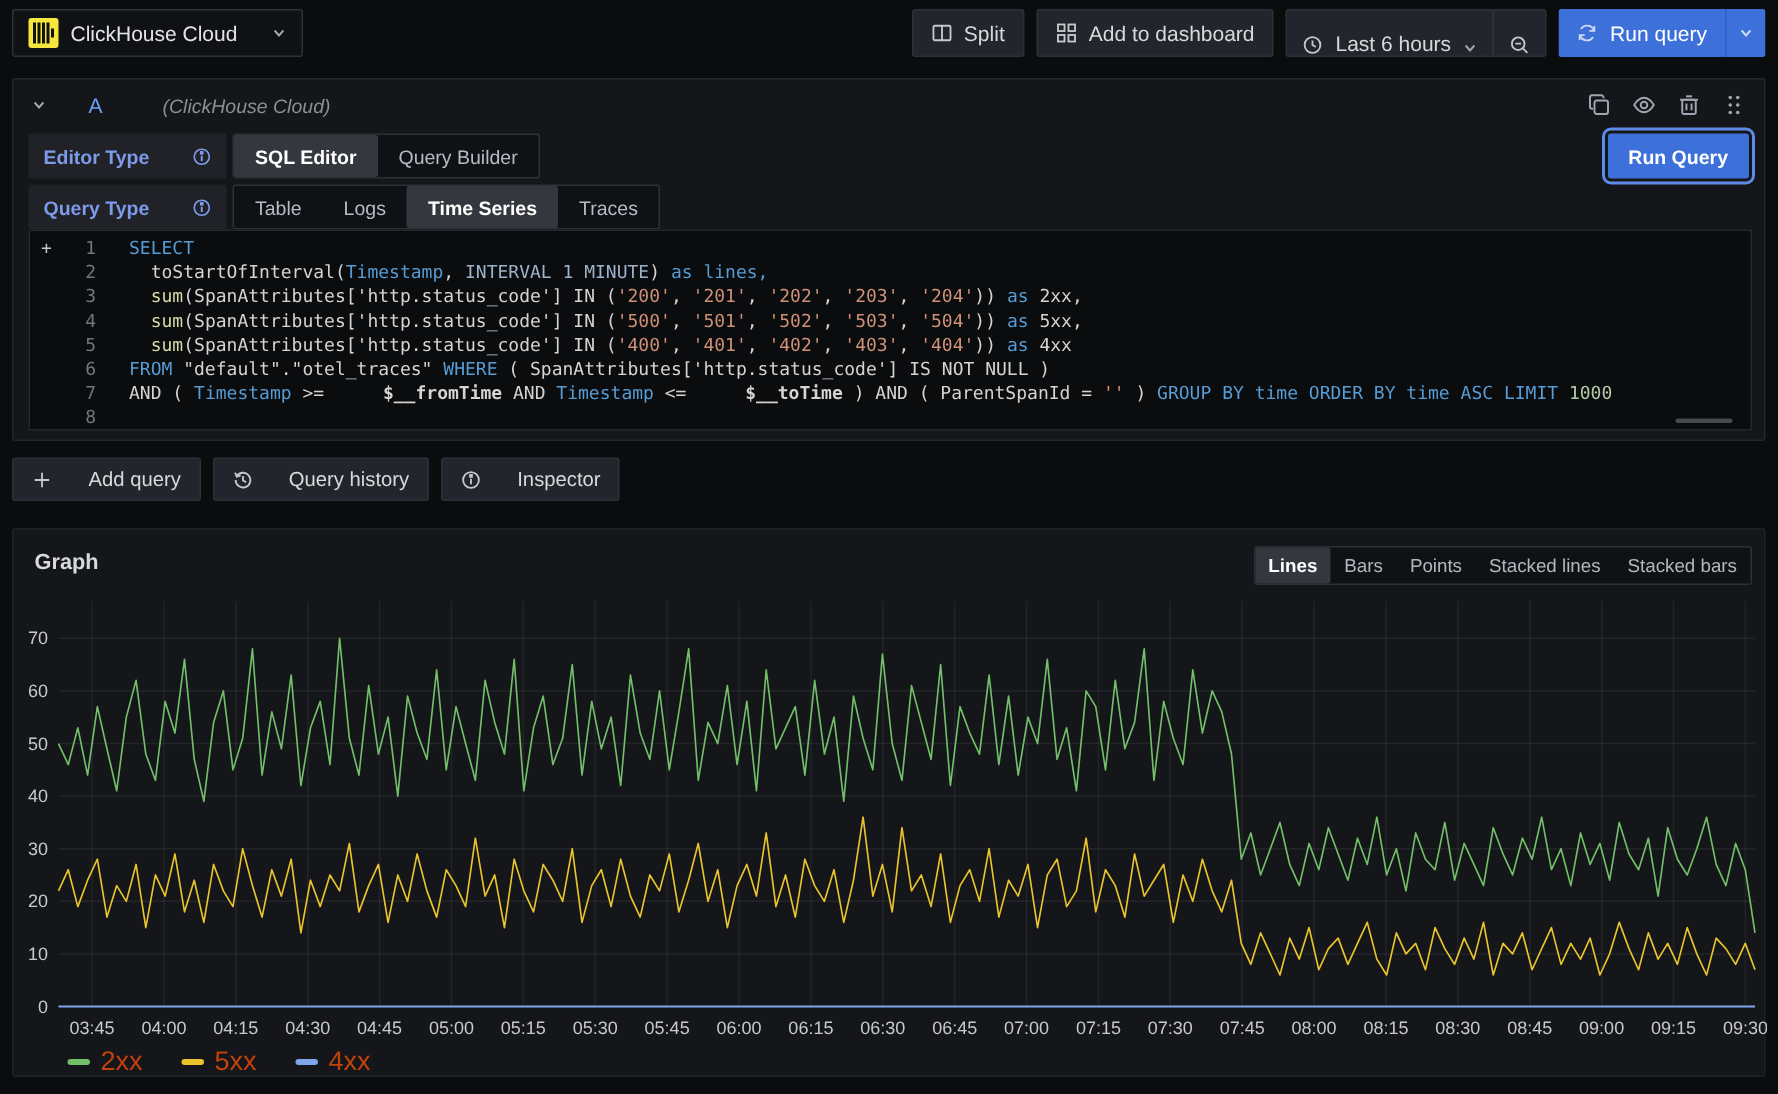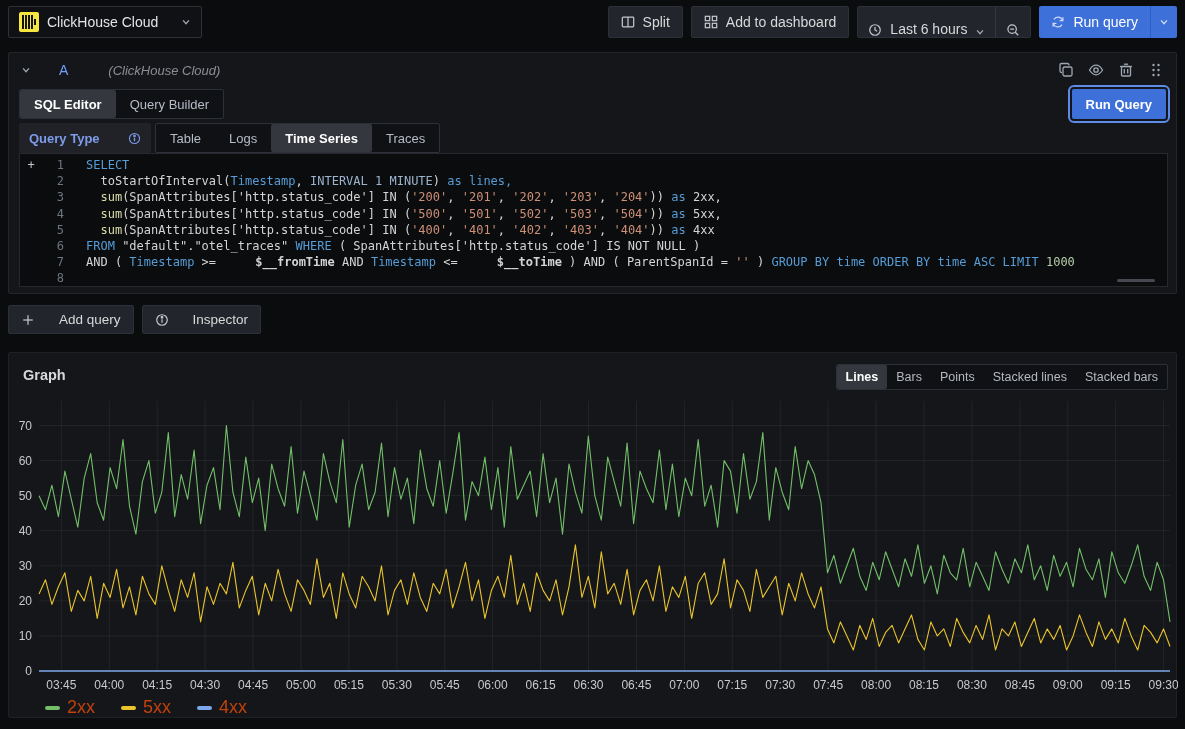--- a/index.html
+++ b/index.html
@@ -177,20 +177,28 @@
           <circle cx="10.5" cy="3" r="1.2"></circle>
           <circle cx="5.5" cy="8" r="1.2"></circle>
           <circle cx="10.5" cy="8" r="1.2"></circle>
           <circle cx="5.5" cy="13" r="1.2"></circle>
           <circle cx="10.5" cy="13" r="1.2"></circle>
         </svg>
     </span>
   </div>
 
   <div class="inline-row" style="top:36px;">
+    <div class="inline-label">
+      <span>Editor Type</span>
+      <svg class="info-ic" viewBox="0 0 14 14" style="margin-left:auto;">
+          <circle cx="7" cy="7" r="5.4"></circle>
+          <line x1="7" y1="6.2" x2="7" y2="10"></line>
+          <rect x="6.4" y="3.6" width="1.2" height="1.2"></rect>
+        </svg>
+    </div>
     <div class="seg-group">
       <div class="seg-item sel">SQL Editor</div>
       <div class="seg-item">Query Builder</div>
     </div>
   </div>
 
   <button id="run-query-btn">Run Query</button>
 
   <div class="inline-row" style="top:70px;">
     <div class="inline-label">
@@ -224,20 +232,28 @@
   </div>
 </div>
 
 <div id="actions">
   <div class="act-btn">
     <svg class="icon14" viewBox="0 0 16 16">
         <line x1="8" y1="2.5" x2="8" y2="13.5"></line>
         <line x1="2.5" y1="8" x2="13.5" y2="8"></line>
       </svg>
     <span>Add query</span>
+  </div>
+  <div class="act-btn">
+    <svg class="icon14" viewBox="0 0 16 16">
+        <path d="M3.2 5.2 A5.6 5.6 0 1 1 2.4 8"></path>
+        <polyline points="2,2.4 3.2,5.4 6.2,4.6"></polyline>
+        <polyline points="8,5 8,8.4 10.4,9.6"></polyline>
+      </svg>
+    <span>Query history</span>
   </div>
   <div class="act-btn">
     <svg class="icon14" viewBox="0 0 16 16">
         <circle cx="8" cy="8" r="6"></circle>
         <line x1="8" y1="7" x2="8" y2="11.2"></line>
         <rect x="7.3" y="4.2" width="1.4" height="1.4" style="fill:#c7c8cc"></rect>
       </svg>
     <span>Inspector</span>
   </div>
 </div>

